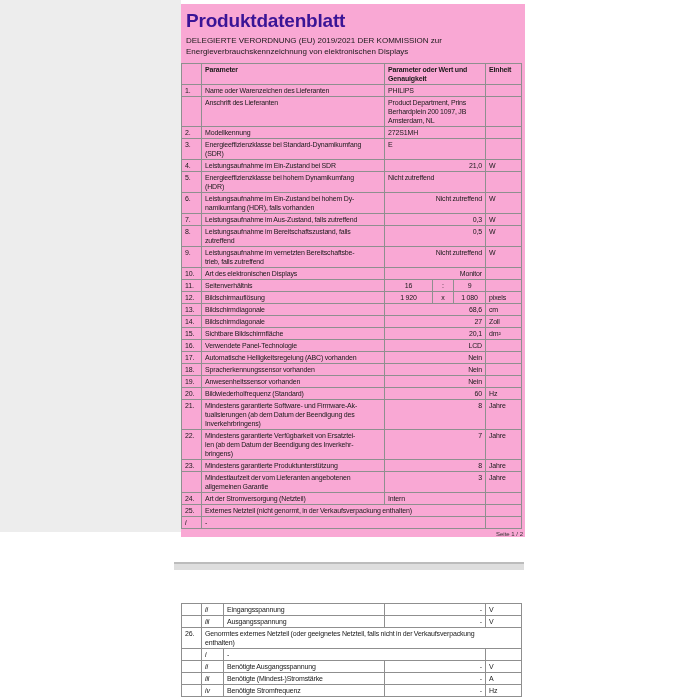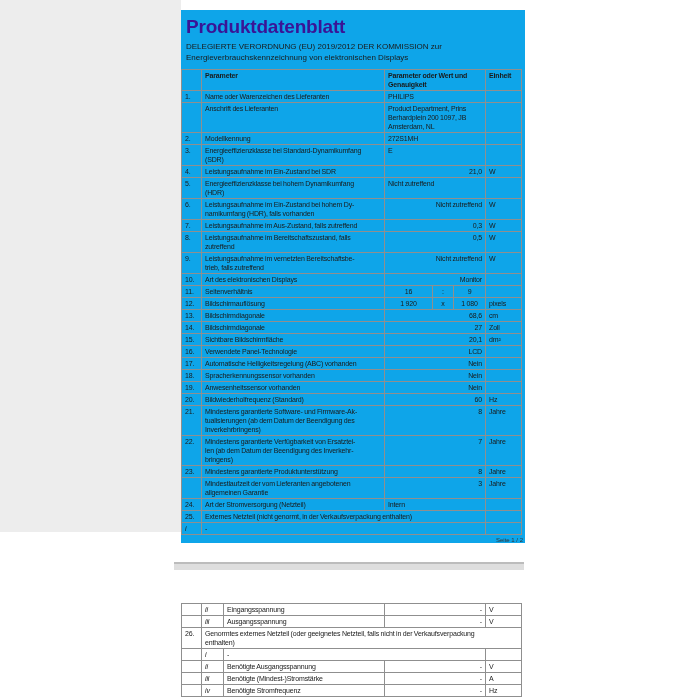--- a/index.html
+++ b/index.html
@@ -3,21 +3,21 @@
 <meta charset="utf-8">
 <style>
   html,body{margin:0;padding:0;}
   body{
     width:700px;height:700px;position:relative;background:#ffffff;
     font-family:"Liberation Sans", sans-serif;color:#1a1a1a;overflow:hidden;
   }
   .band{position:absolute;left:0;top:0;width:181px;height:532px;background:#ededed;}
   .separator{position:absolute;left:174px;top:562px;width:350px;height:6px;
     background:#dedede;border-top:2px solid #bcbcbc;}
-  .page1{position:absolute;left:181px;top:10px;width:344px;background:#0ea5e9;}
+  .page1{position:absolute;left:181px;top:4px;width:344px;background:#f9a8d4;}
   .page2{position:absolute;left:181px;top:597px;width:340px;background:#ffffff;}
   .title{
     font-size:19px;font-weight:bold;color:#3a1496;margin:6px 0 0 5px;
     letter-spacing:-0.2px;line-height:21px;
   }
   .subtitle{
     font-size:8px;line-height:10.5px;margin:5px 0 0 5px;white-space:pre-line;color:#1a1a1a;
   }
   table{border-collapse:collapse;table-layout:fixed;width:340px;margin-top:6px;}
   td{
@@ -33,21 +33,21 @@
   .footer{font-size:6px;color:#333;text-align:right;margin:2px 2px 0 0;}
 </style>
 </head>
 <body>
 
 <div class="band"></div>
 <div class="separator"></div>
 
 <div class="page1">
   <div class="title">Produktdatenblatt</div>
-  <div class="subtitle">DELEGIERTE VERORDNUNG (EU) 2019/2012 DER KOMMISSION zur
+  <div class="subtitle">DELEGIERTE VERORDNUNG (EU) 2019/2021 DER KOMMISSION zur
 Energieverbrauchskennzeichnung von elektronischen Displays</div>
   <table>
     <colgroup>
       <col style="width:20px">
         <col style="width:22px">
         <col style="width:161px">
       <col style="width:48px">
         <col style="width:21px">
         <col style="width:32px">
       <col style="width:36px">

